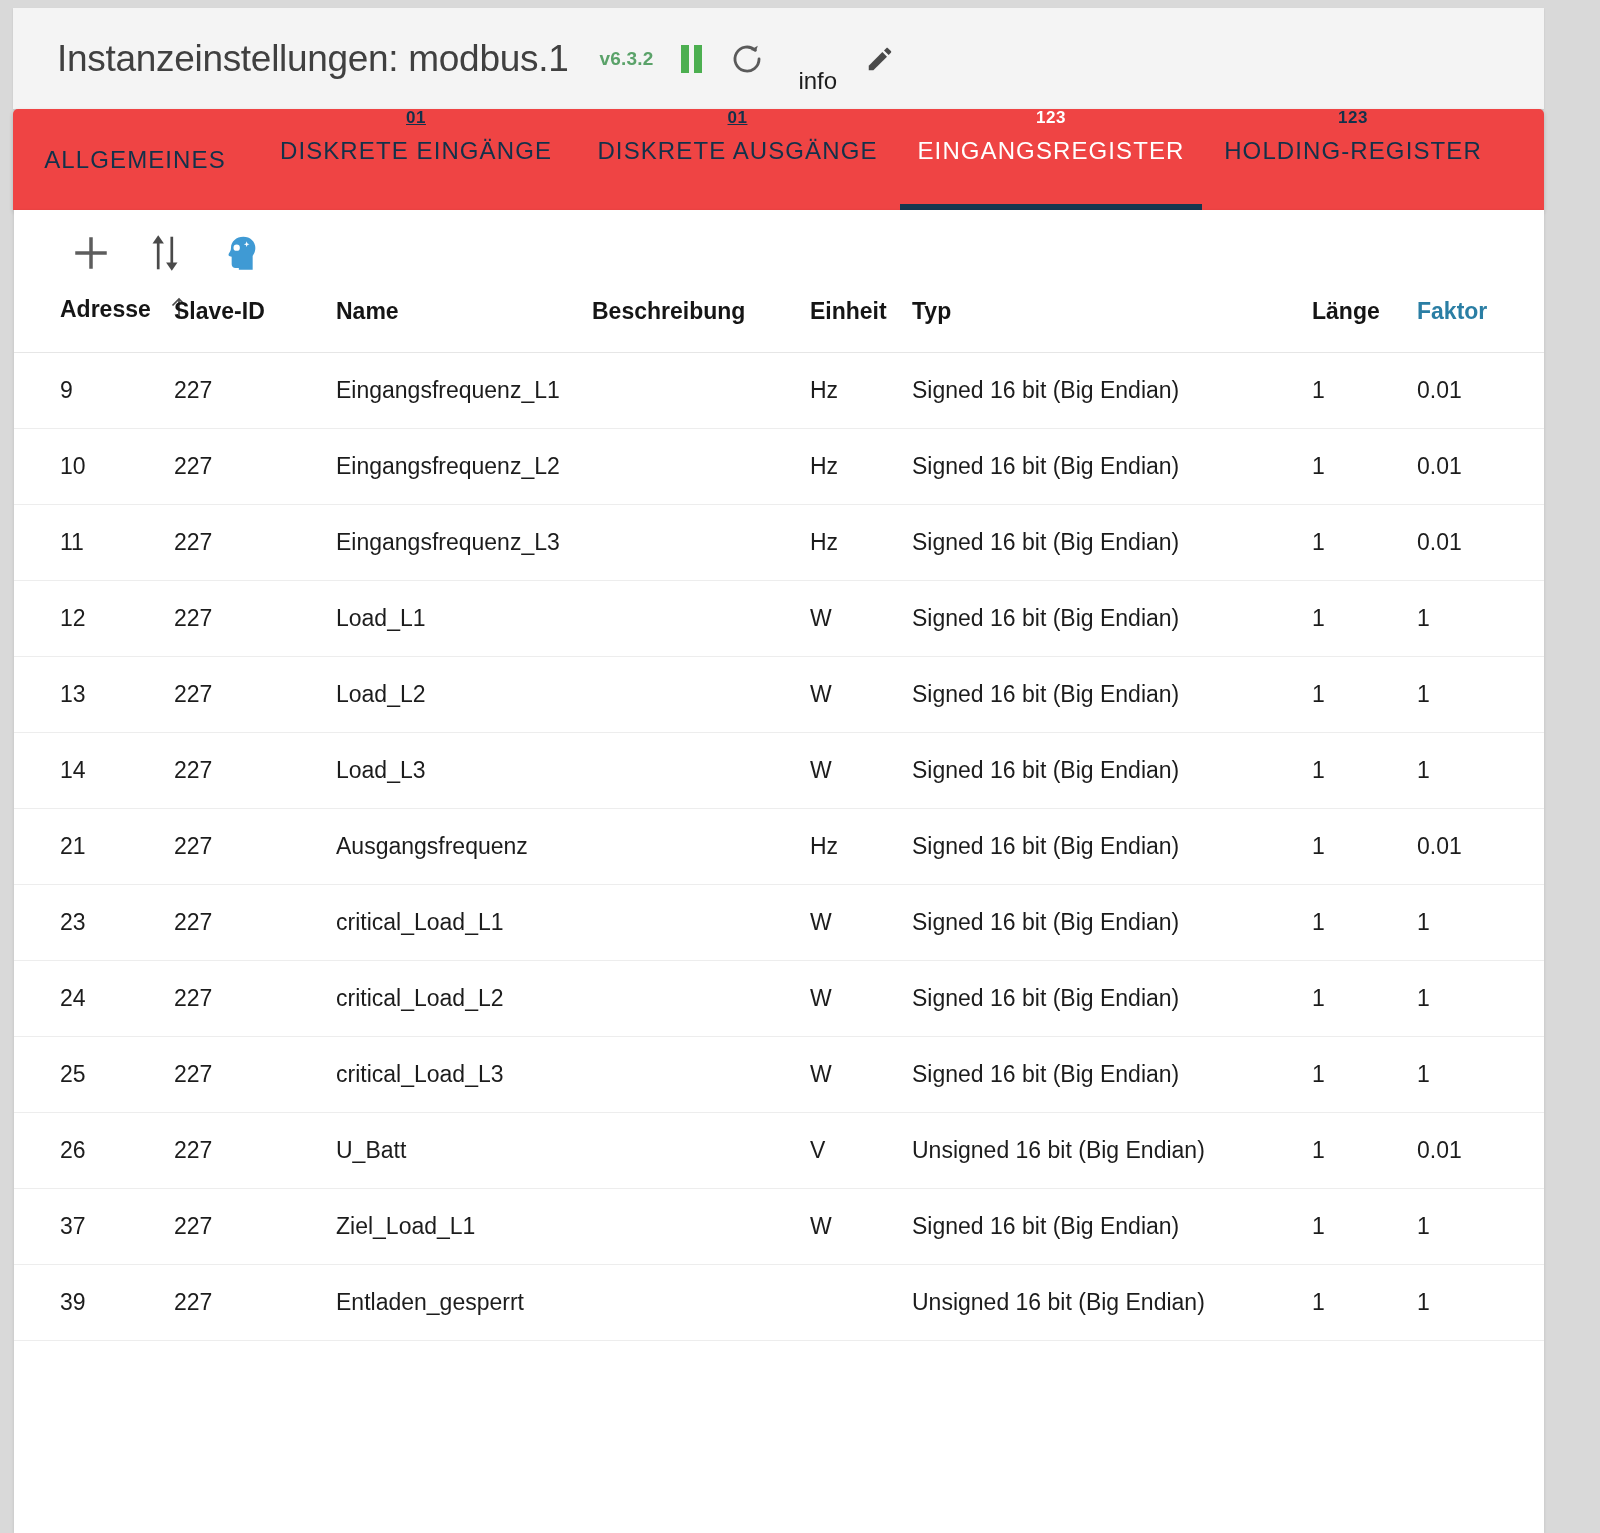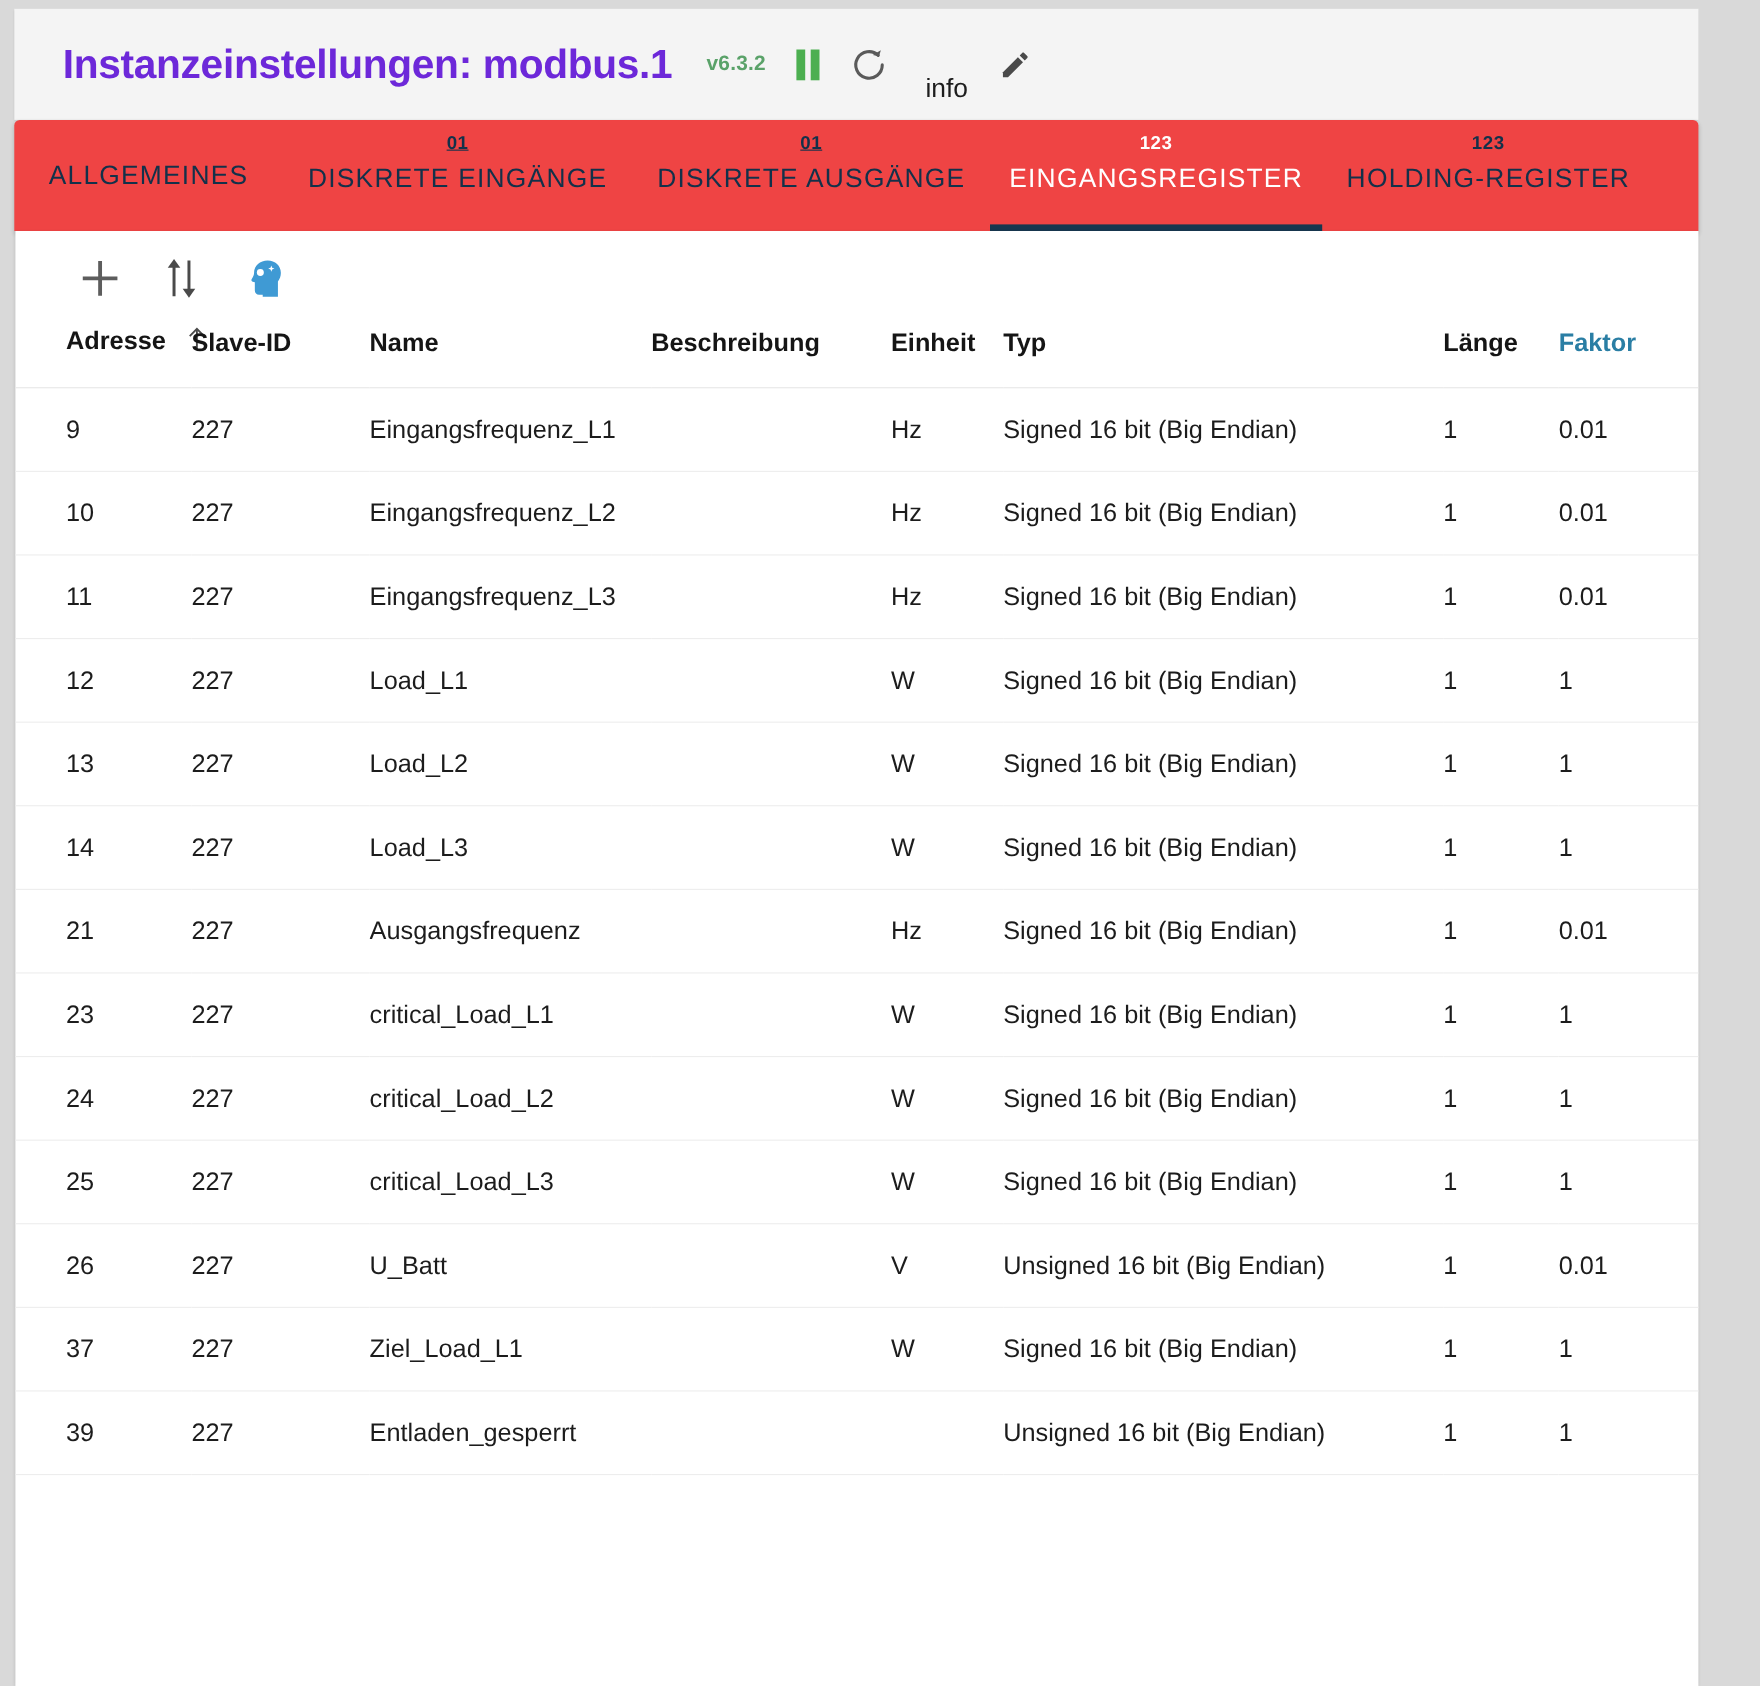--- a/index.html
+++ b/index.html
@@ -25,22 +25,22 @@
     width: 1531px;
     height: 101px;
     background: #f4f4f4;
     display: flex;
     align-items: center;
     padding-left: 44px;
     box-shadow: 0 1px 2px rgba(0,0,0,0.10);
   }
   .title {
     font-size: 37px;
-    font-weight: 700;
-    color: #6d28d9;
+    font-weight: 400;
+    color: #404040;
     letter-spacing: -0.3px;
     white-space: nowrap;
   }
   .version {
     font-size: 19px;
     color: #5aa269;
     font-weight: 700;
     margin-left: 31px;
     letter-spacing: 0.2px;
   }
@@ -79,21 +79,21 @@
     align-items: stretch;
     box-shadow: 0 2px 4px rgba(0,0,0,0.18);
     overflow: hidden;
   }
   .tab {
     flex: 0 0 auto;
     position: relative;
     display: flex;
     flex-direction: column;
     align-items: center;
-    justify-content: flex-end;
+    justify-content: flex-start;
     padding-bottom: 35px;
     cursor: pointer;
     color: #12314a;
   }
   .tab .tab-glyph {
     font-size: 17px;
     font-weight: 700;
     letter-spacing: 0.5px;
     line-height: 1;
     margin-bottom: 13px;

